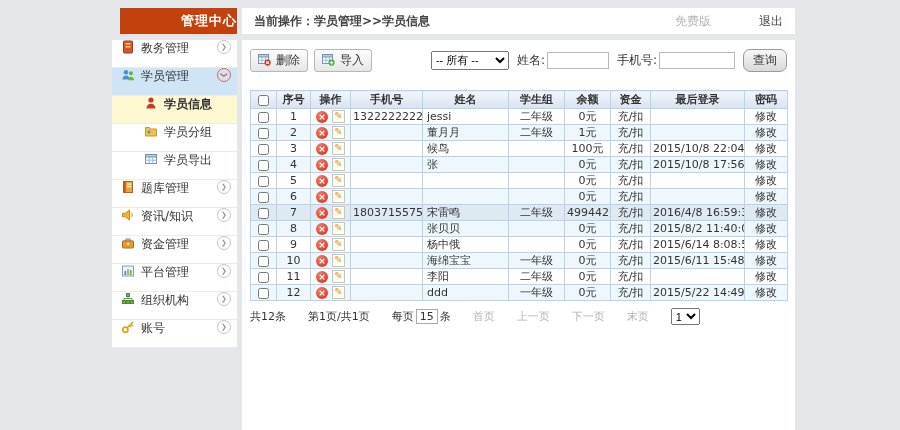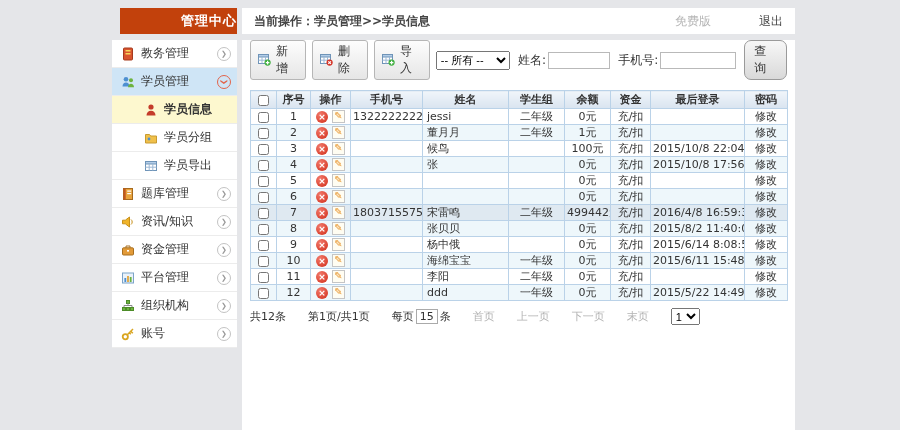--- a/index.html
+++ b/index.html
@@ -11,21 +11,21 @@
          text-align:right;line-height:26px;font-size:13px;font-weight:bold;letter-spacing:1px;}
   .topbar{position:absolute;left:242px;top:8px;width:553px;height:26px;background:#fff;display:flex;
           align-items:center;padding:0 12px;box-sizing:border-box;font-size:12px;color:#444;}
   .crumb b{font-weight:bold;color:#444;}
   .topbar .spacer{margin-left:auto;}
   .ver{color:#b5b5b5;margin-right:48px;margin-left:8px;}
   .logout{color:#444;cursor:pointer;}
 
   
   .sidebar{position:absolute;left:112px;top:40px;width:125px;background:#fff;box-sizing:border-box;}
-  .sb-item{display:flex;align-items:center;height:27px;padding:0 6px 0 9px;font-size:12px;color:#333;
+  .sb-item{display:flex;align-items:flex-start;height:27px;padding:0 6px 0 9px;font-size:12px;color:#333;
            border-bottom:1px solid #ececec;cursor:pointer;background:#fff;}
   .sb-item.sub{padding-left:32px;}
   .sb-item.expanded{background:#cfe5f6;}
   .sb-item.active{background:#fdf8cf;font-weight:bold;}
   .sb-label{margin-left:6px;white-space:nowrap;}
   .mi{width:14px;height:14px;flex:none;display:inline-block;}
   .mi svg{display:block;}
   .chev{margin-left:auto;width:12px;height:12px;border:1px solid #c3c3c3;border-radius:50%;color:#9a9a9a;
         font-size:7px;line-height:12px;text-align:center;flex:none;}
   .chev.down{transform:rotate(90deg);border-color:#e2634a;color:#e2634a;font-weight:bold;}
@@ -204,34 +204,20 @@
           </svg>
         </span>
         <span class="sb-label">账号</span>
         <span class="chev">❯</span>
       </div>
     </div>
 
   <div class="content">
 
     <div class="toolbar">
-      <span class="tbtn">
-        <span class="mi">
-            <svg width="13" height="13" viewBox="0 0 13 13">
-              <rect x="0.5" y="1.5" width="10" height="9" fill="#fff" stroke="#6f94b8"></rect>
-              <rect x="0.5" y="1.5" width="10" height="2.5" fill="#b3cde8" stroke="#6f94b8"></rect>
-              <line x1="4" y1="4" x2="4" y2="10.5" stroke="#9db9d6"></line>
-              <line x1="7.5" y1="4" x2="7.5" y2="10.5" stroke="#9db9d6"></line>
-              <line x1="0.5" y1="7.2" x2="10.5" y2="7.2" stroke="#9db9d6"></line>
-              <circle cx="9.6" cy="9.6" r="3.1" fill="#3faf3f"></circle>
-              <path d="M7.8 9.6h3.6M9.6 7.8v3.6" stroke="#fff" stroke-width="1.2"></path>
-            </svg>
-          </span>
-        <span>新增</span>
-      </span>
       <span class="tbtn">
         <span class="mi">
             <svg width="13" height="13" viewBox="0 0 13 13">
               <rect x="0.5" y="1.5" width="10" height="9" fill="#fff" stroke="#6f94b8"></rect>
               <rect x="0.5" y="1.5" width="10" height="2.5" fill="#b3cde8" stroke="#6f94b8"></rect>
               <line x1="4" y1="4" x2="4" y2="10.5" stroke="#9db9d6"></line>
               <line x1="7.5" y1="4" x2="7.5" y2="10.5" stroke="#9db9d6"></line>
               <line x1="0.5" y1="7.2" x2="10.5" y2="7.2" stroke="#9db9d6"></line>
               <circle cx="9.6" cy="9.6" r="3.1" fill="#d43427"></circle>
               <path d="M8.3 8.3l2.6 2.6M10.9 8.3l-2.6 2.6" stroke="#fff" stroke-width="1.2"></path>

